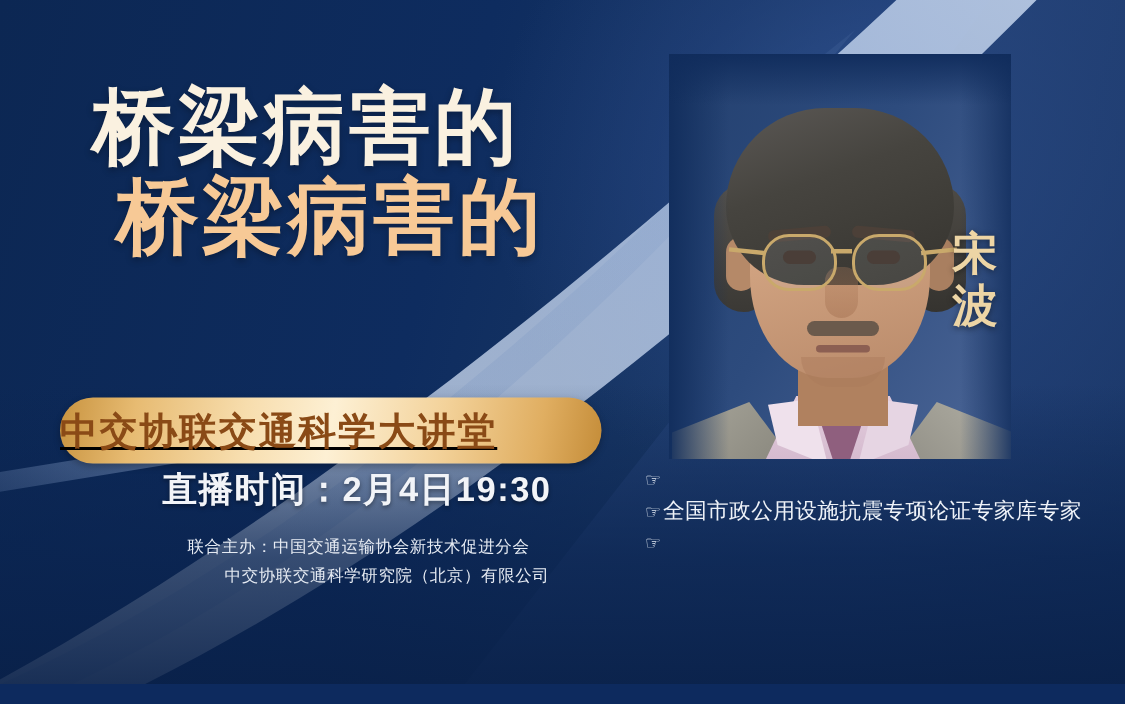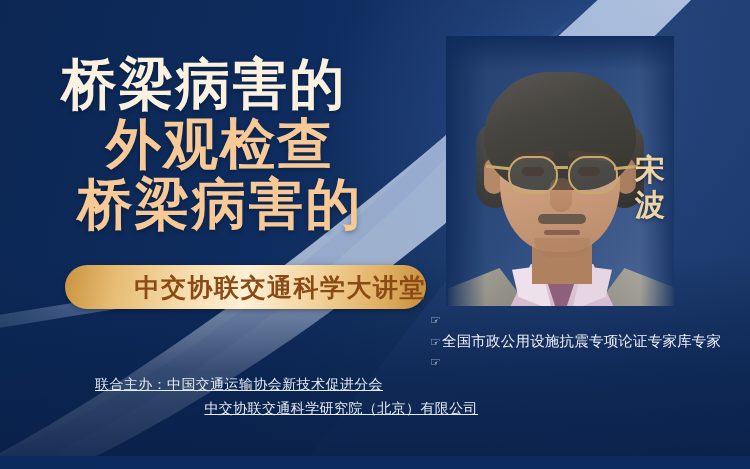--- a/index.html
+++ b/index.html
@@ -169,54 +169,53 @@
     letter-spacing: 2px;
     line-height: 1.02;
     white-space: nowrap;
   }
   .t1 { font-size: 55px; color: #faf1e0; margin-left: -22px; text-shadow: 0 2px 5px rgba(0,0,0,0.30); }
   .t2 { font-size: 55px; color: #f7c996; margin-left: 10px; margin-top: 4px; text-shadow: 0 2px 5px rgba(0,0,0,0.30); }
   .t3 { font-size: 55px; color: #f7c996; margin-left: 10px; margin-top: 4px; text-shadow: 0 2px 5px rgba(0,0,0,0.30); }
 
   
   .pill {
-    position: absolute; left: 65px; top: 265px;
+    position: absolute; left: 40px; top: 265px;
     width: 361px; height: 44px;
     border-radius: 22px;
     background: linear-gradient(100deg, #c8933f 0%, #e7bb72 14%, #f7ddad 34%, #fdf0d4 50%, #f3d29a 70%, #e0ae61 88%, #c48c38 100%);
     box-shadow: 0 2px 5px rgba(0,0,0,0.28);
-    display: flex; align-items: center; justify-content: flex-end;
+    display: flex; align-items: center; justify-content: flex-start; text-decoration: underline;
   }
   .pill-text {
     font-size: 25px; font-weight: bold; letter-spacing: 1.5px;
     color: #8a4a16;
     white-space: nowrap;
   }
 
   
   .livetime {
     position: absolute; left: 0; top: 311px; width: 476px;
     text-align: center;
     font-size: 23px; font-weight: bold; color: #f2f4f8;
     letter-spacing: 1px;
     text-shadow: 0 1px 3px rgba(0,0,0,0.4);
   }
 
   
   .organizers {
-    position: absolute; left: 0; top: 372px; width: 478px;
+    position: absolute; left: 0; top: 356px; width: 478px;
     text-align: center;
     color: #e6ebf3;
-    font-size: 14px;
+    font-size: 11px;
     line-height: 1.72;
     letter-spacing: 0.4px;
-    text-decoration: underline;
   }
   .org-row { white-space: nowrap; }
-  .org-row.indent { padding-left: 38px; text-align: right; }
+  .org-row.indent { padding-left: 38px; }
 
   
   .speaker-name {
     position: absolute; left: 627px; top: 152px;
     width: 46px;
     color: #edd5a5;
     font-size: 30px; font-weight: bold;
     line-height: 1.18;
     text-align: center;
     letter-spacing: 0;
@@ -308,28 +307,28 @@
       <div class="ph-glass-r"></div>
       <div class="ph-bridge"></div>
       <div class="photo-fade-l"></div>
       <div class="photo-fade-r"></div>
       <div class="photo-fade-t"></div>
     </div>
   </div>
 
   <div class="title-block">
     <div class="t-line t1">桥梁病害的</div>
-    <div class="t-line t2">外观检查</div>
     <div class="t-line t3">桥梁病害的</div>
   </div>
 
   <div class="pill">
     <div class="pill-text">中交协联交通科学大讲堂</div>
   </div>
 
+  <div class="livetime">直播时间：2月4日19:30</div>
 
   <div class="organizers">
     <div class="org-row">联合主办：中国交通运输协会新技术促进分会</div>
     <div class="org-row indent">中交协联交通科学研究院（北京）有限公司</div>
   </div>
 
   <div class="speaker-name">
     <span>宋</span>
     <span>波</span>
   </div>

